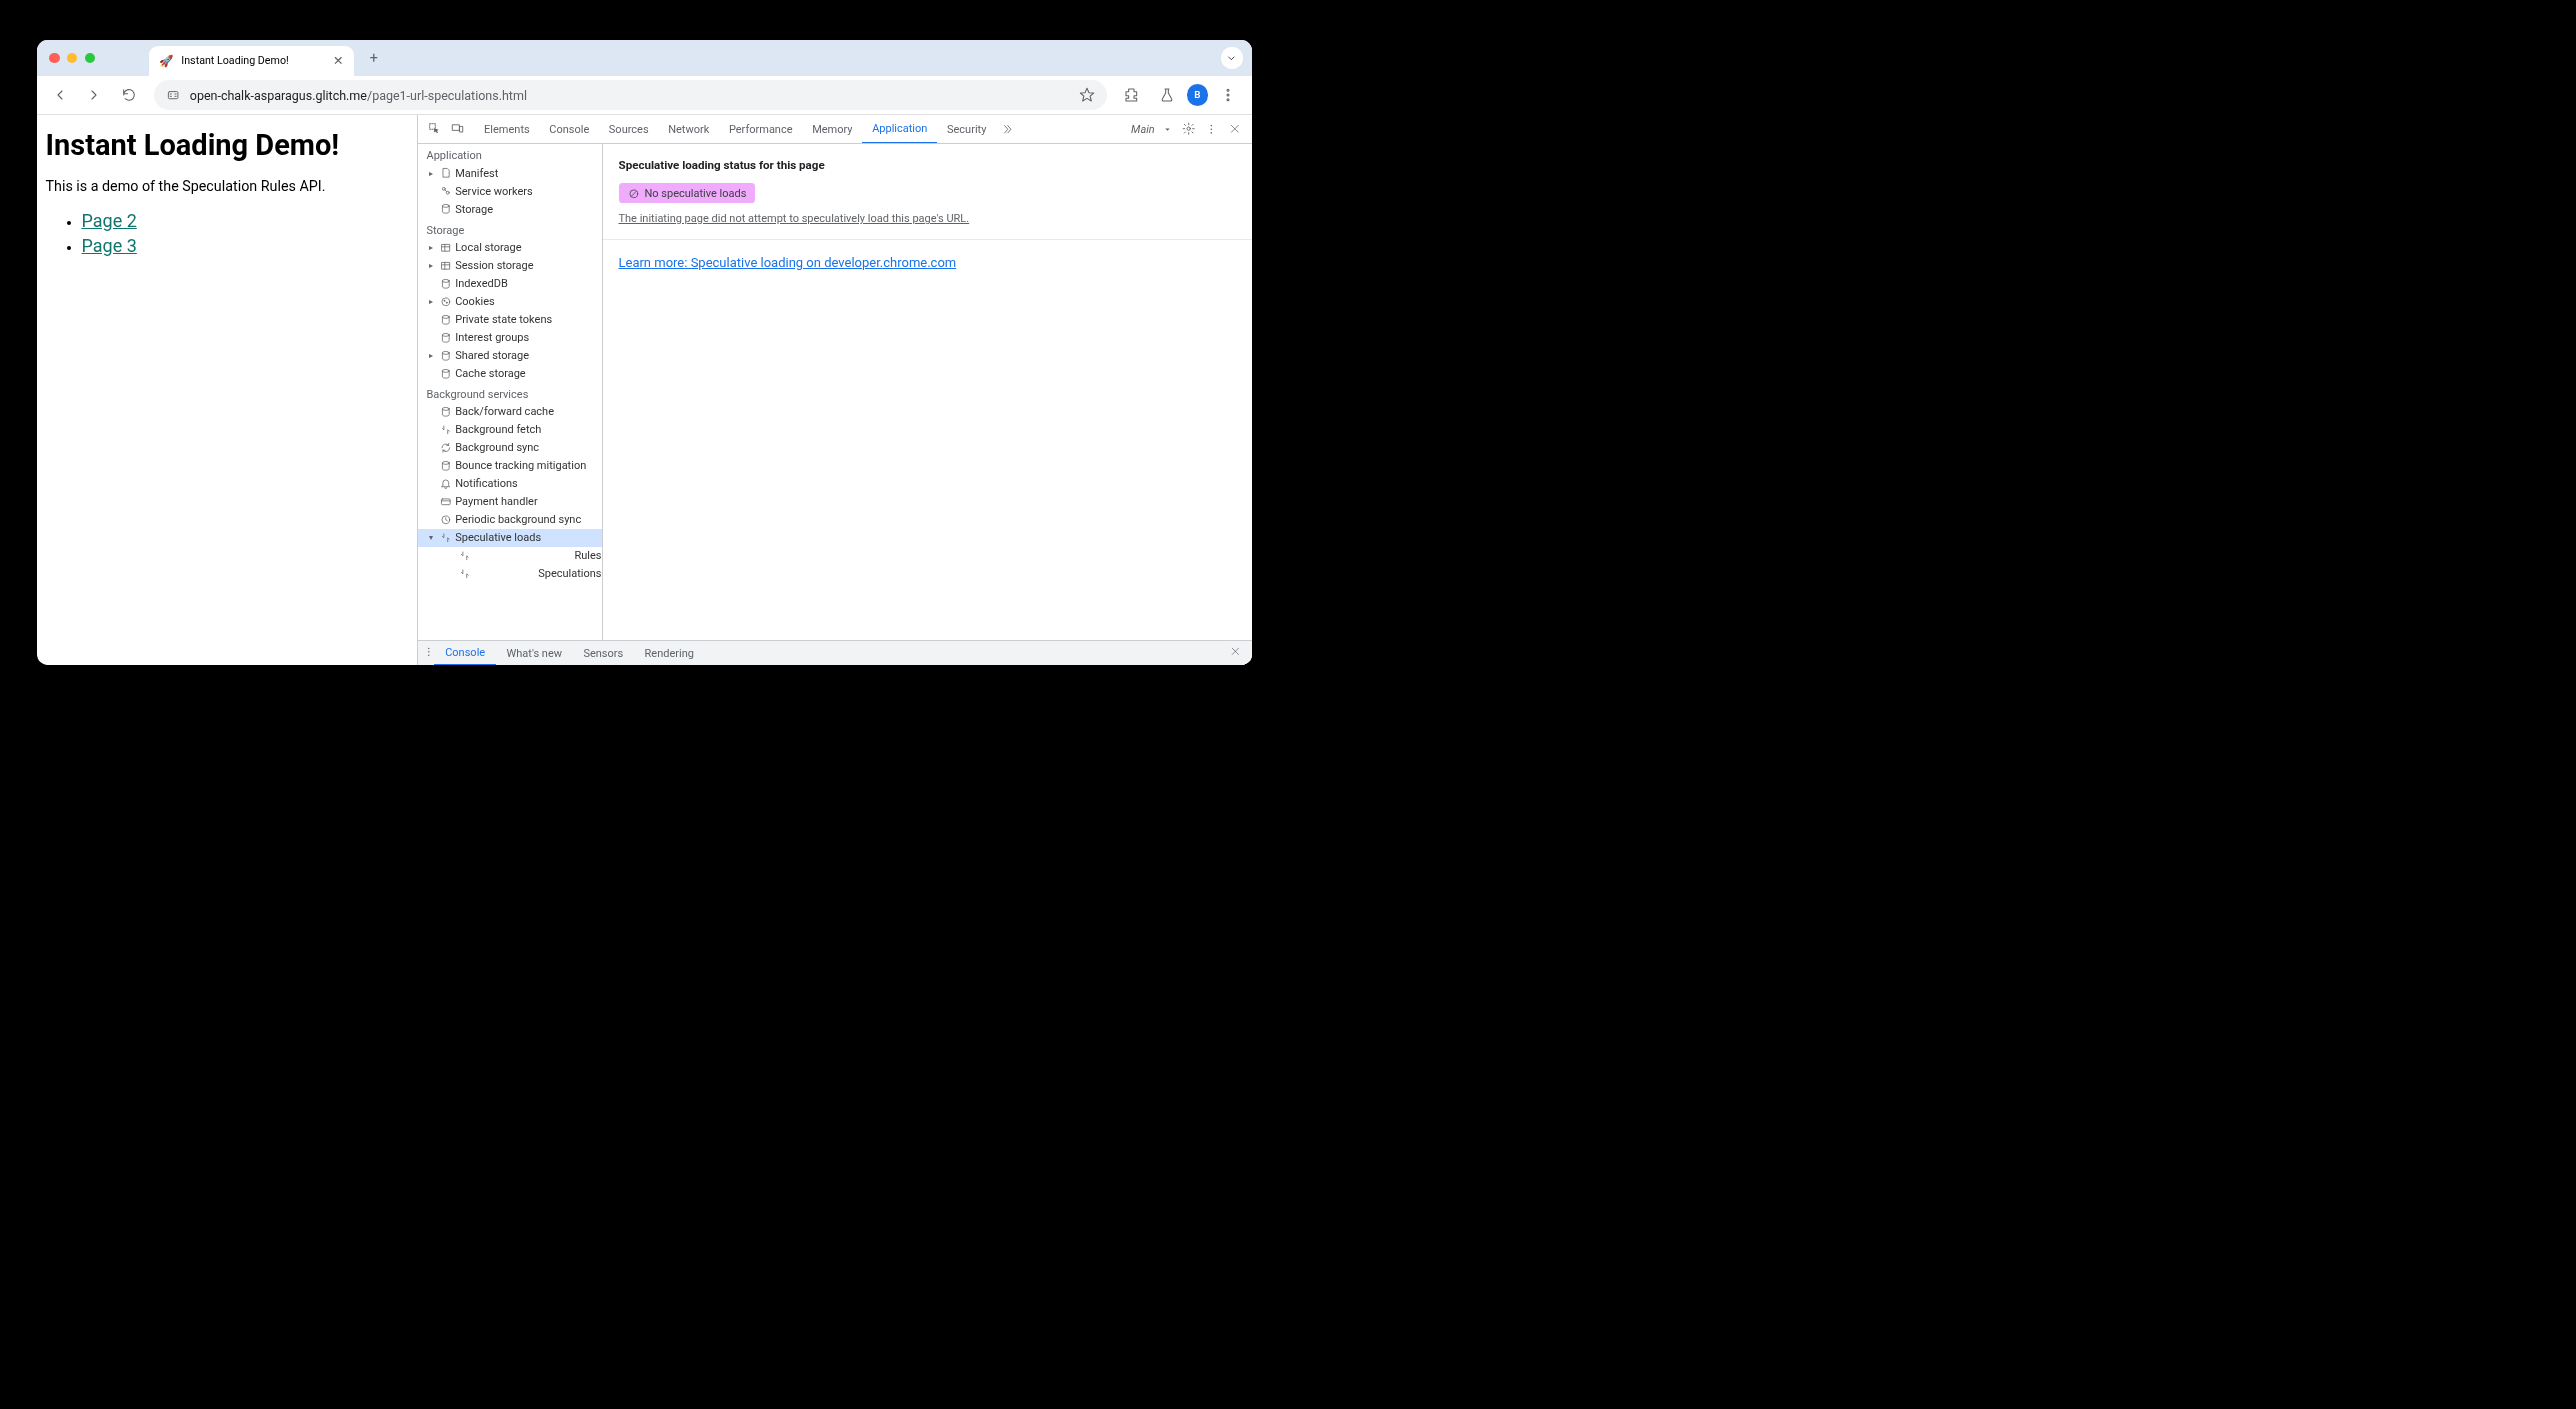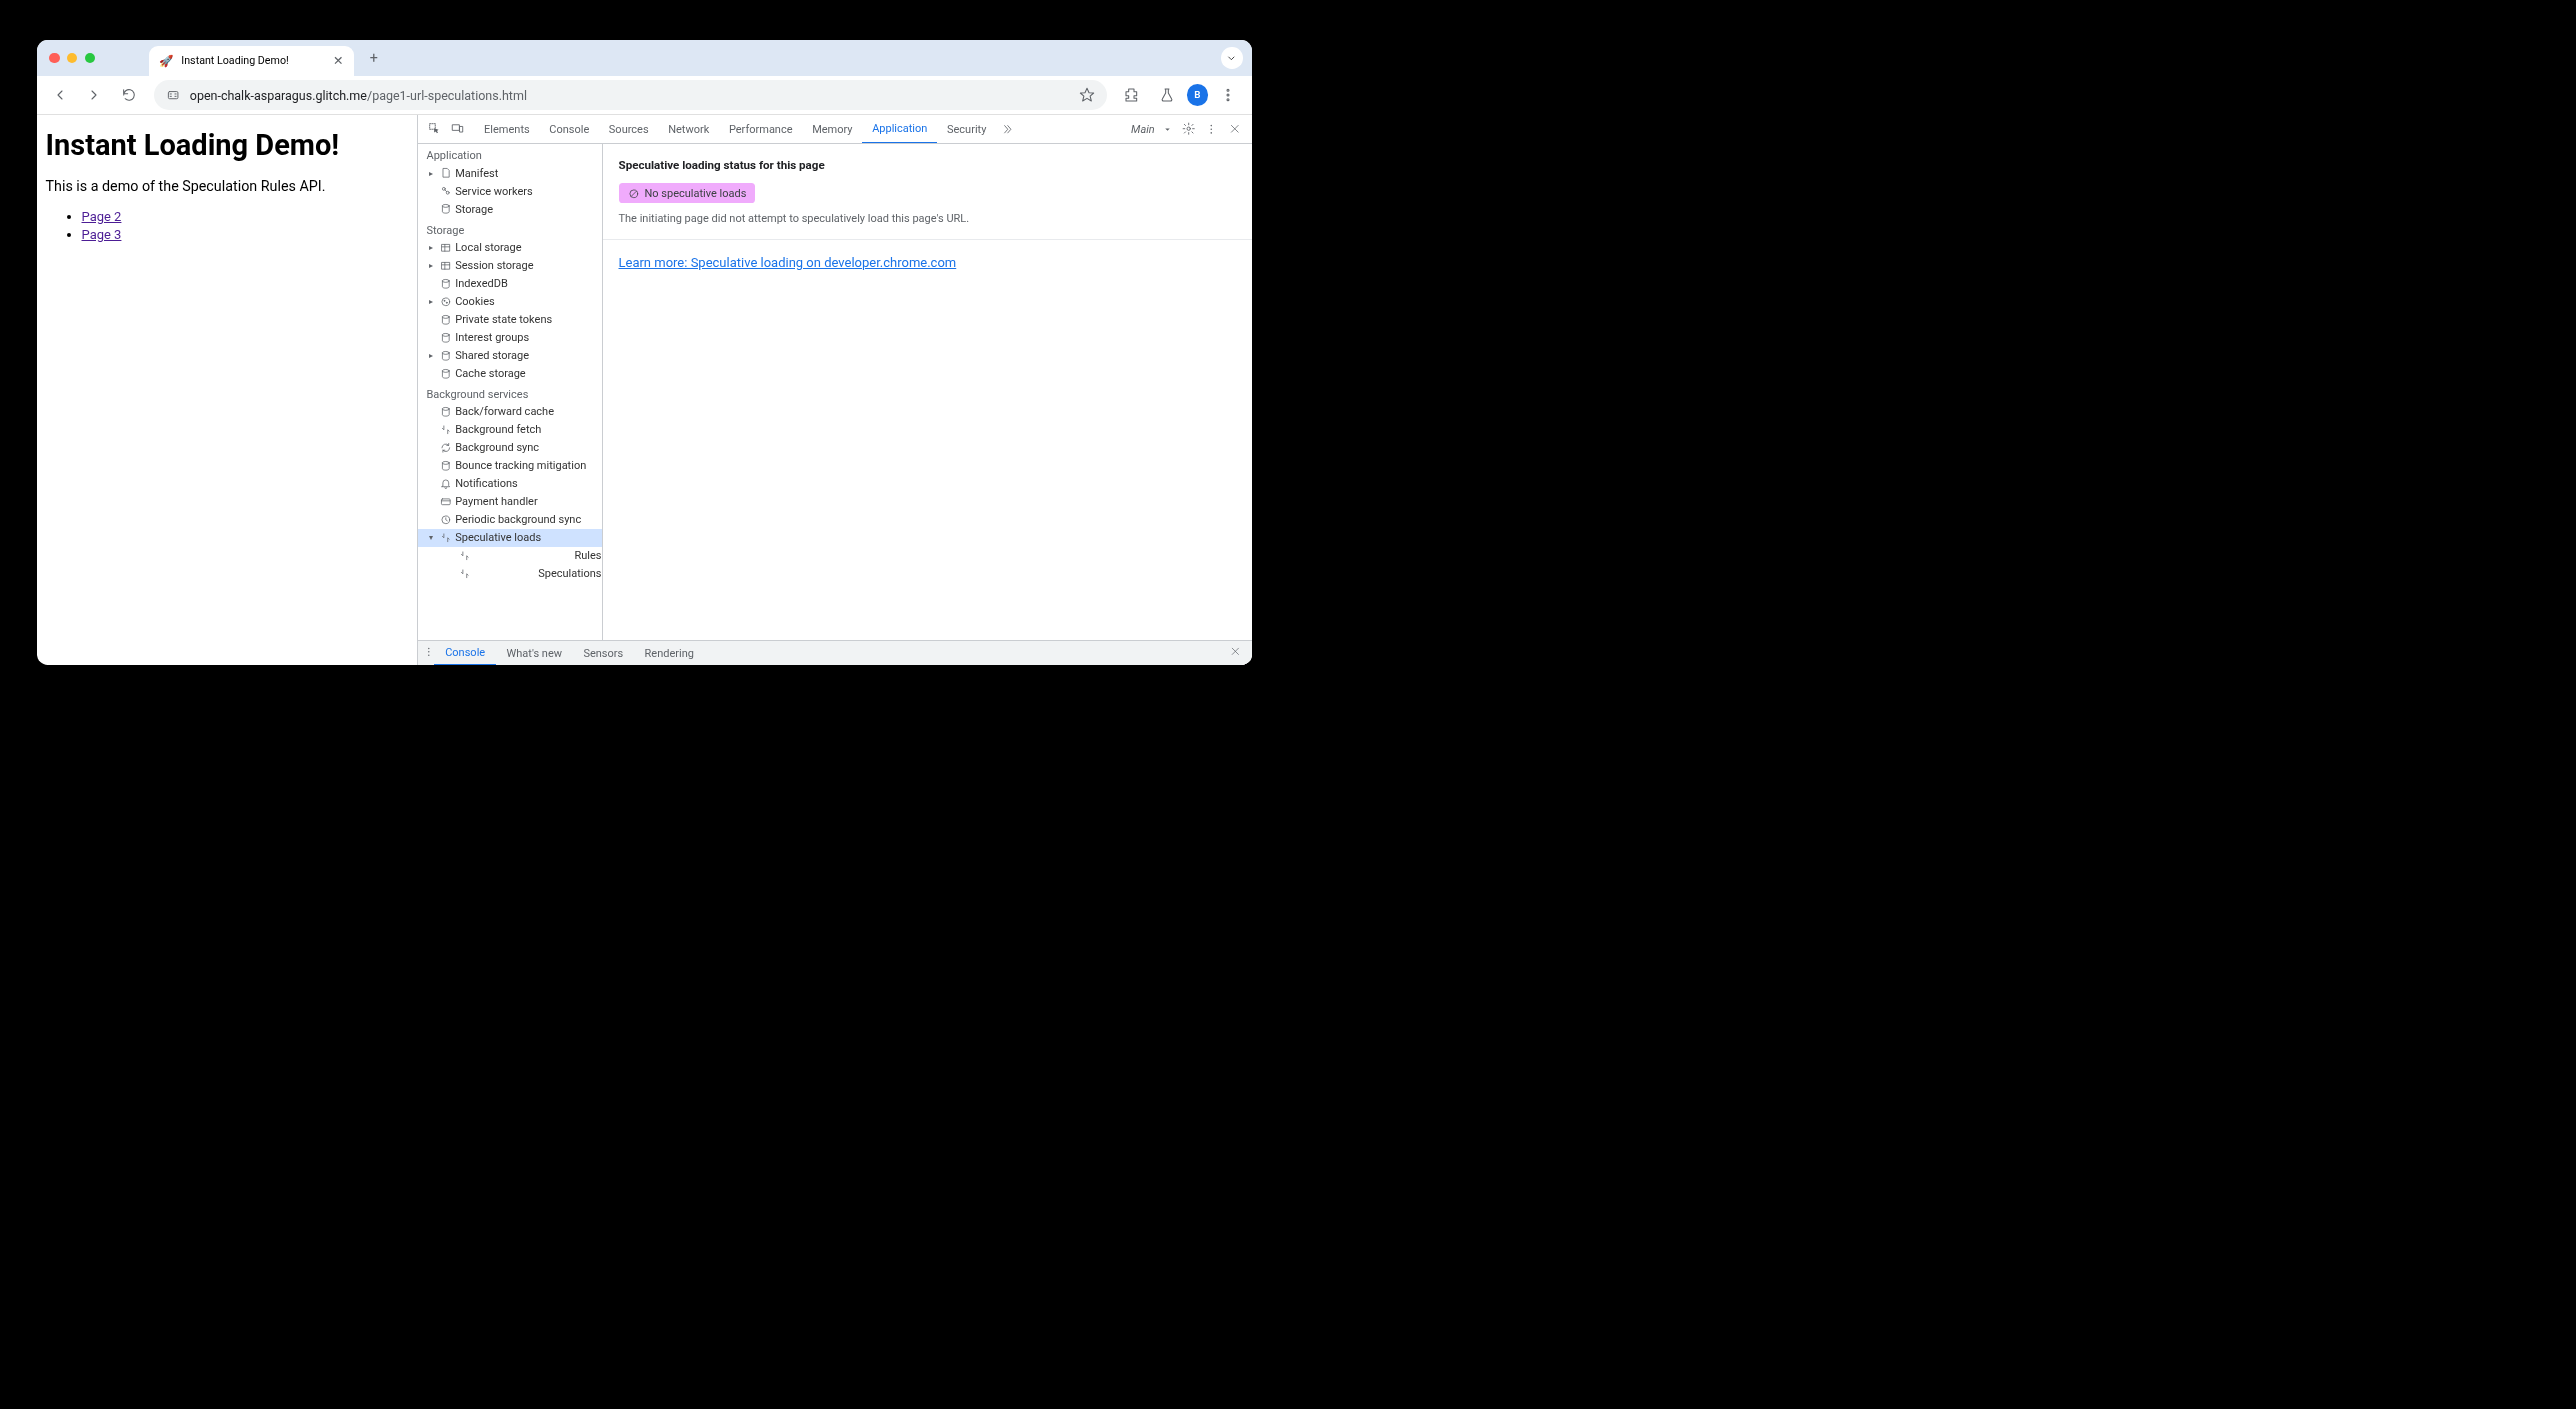--- a/index.html
+++ b/index.html
@@ -29,21 +29,21 @@
 .omni .url { font-size:12.5px; color:#202124; }
 .omni .url .path { color:#5f6368; }
 .avatar { width:21.4px; height:21.4px; border-radius:50%; background:#1a73e8; color:#fff; display:flex; align-items:center; justify-content:center; font-size:9.8px; font-weight:600; cursor:pointer; }
 
 
 .body { flex:1; display:flex; overflow:hidden; }
 .page { width:380px; padding:12.5px 9px 12.5px 9px; overflow:auto; font-family:"Times New Roman",serif; }
 .page h1 { font-size:29px; font-weight:bold; margin-bottom:16px; }
 .page p { font-size:14.3px; margin-bottom:14.3px; }
 .page ul { list-style:disc; padding-left:36px; }
-.page ul li a { color:#4c1d95; text-decoration:underline; font-size:13px; line-height:1.4; }
+.page ul li a { color:#0f766e; text-decoration:underline; font-size:18px; line-height:1.4; }
 
 
 .devtools { flex:1; display:flex; flex-direction:column; border-left:0.9px solid #cacdd1; background:#fff; }
 .dt-tabs { height:29px; border-bottom:0.9px solid #cacdd1; display:flex; align-items:center; padding:0 5.4px; gap:0; font-size:11px; color:#5f6368;justify-content:space-between; }
 .dt-tabs .ictrl { width:23px; height:23px; display:flex; align-items:center; justify-content:center; cursor:pointer; }
 .dt-tabs .dtab { padding:0 9.8px; height:100%; display:flex; align-items:center; cursor:pointer; white-space:nowrap; }
 .dt-tabs .dtab.active { color:#1a73e8; border-bottom:1.8px solid #1a73e8; margin-bottom:-0.9px; }
 .dt-tabs .spacer { flex:1; }
 .dt-tabs .frame { display:flex; align-items:center; gap:8px; padding:0 5.4px; cursor:pointer;font-style:italic; }
 .dt-body { flex:1; display:flex; overflow:hidden; }
@@ -57,21 +57,21 @@
 .sitem .ic { width:12.5px; height:12.5px; display:flex; align-items:center; justify-content:center; color:#5f6368; }
 .sitem.selected { background:#cfe2ff; }
 
 
 .mainp { flex:1; overflow-y:auto; font-size:11.6px; color:#202124; }
 .section { padding:14.3px 16px; border-bottom:0.9px solid #e8eaed; }
 .section h3 { font-size:11.6px; font-weight:700; margin-bottom:10.7px; }
 .chip { display:inline-flex; align-items:center; gap:5.4px; padding:3.6px 9px; border-radius:3.6px; font-size:11px; }
 .chip.neutral { background:#f0abfc; color:#3c4043;align-items:flex-end; }
 .chip.success { background:#ceead6; color:#0d652d; }
-.section p { font-size:11px; color:#5f6368; margin-top:9px; }
+.section p { font-size:11px; color:#5f6368; margin-top:9px;text-decoration:underline; }
 .links { margin-top:12.5px; font-size:11px; }
 .links a, .learn a { color:#1a73e8; text-decoration:underline; cursor:pointer; }
 .learn { padding:14.3px 16px; font-size:13px; }
 
 
 .drawer { height:25px; border-top:0.9px solid #cacdd1; background:#f1f3f4; display:flex; align-items:center; font-size:11px; color:#5f6368; padding:0 5.4px; gap:0; }
 .drawer .dtab { padding:0 10.7px; height:100%; display:flex; align-items:center; cursor:pointer; }
 .drawer .dtab.active { color:#1a73e8; border-bottom:1.8px solid #1a73e8; margin-bottom:-0.9px; }
 .drawer .xc { margin-left:auto; padding:0 5.4px; cursor:pointer; }
 

